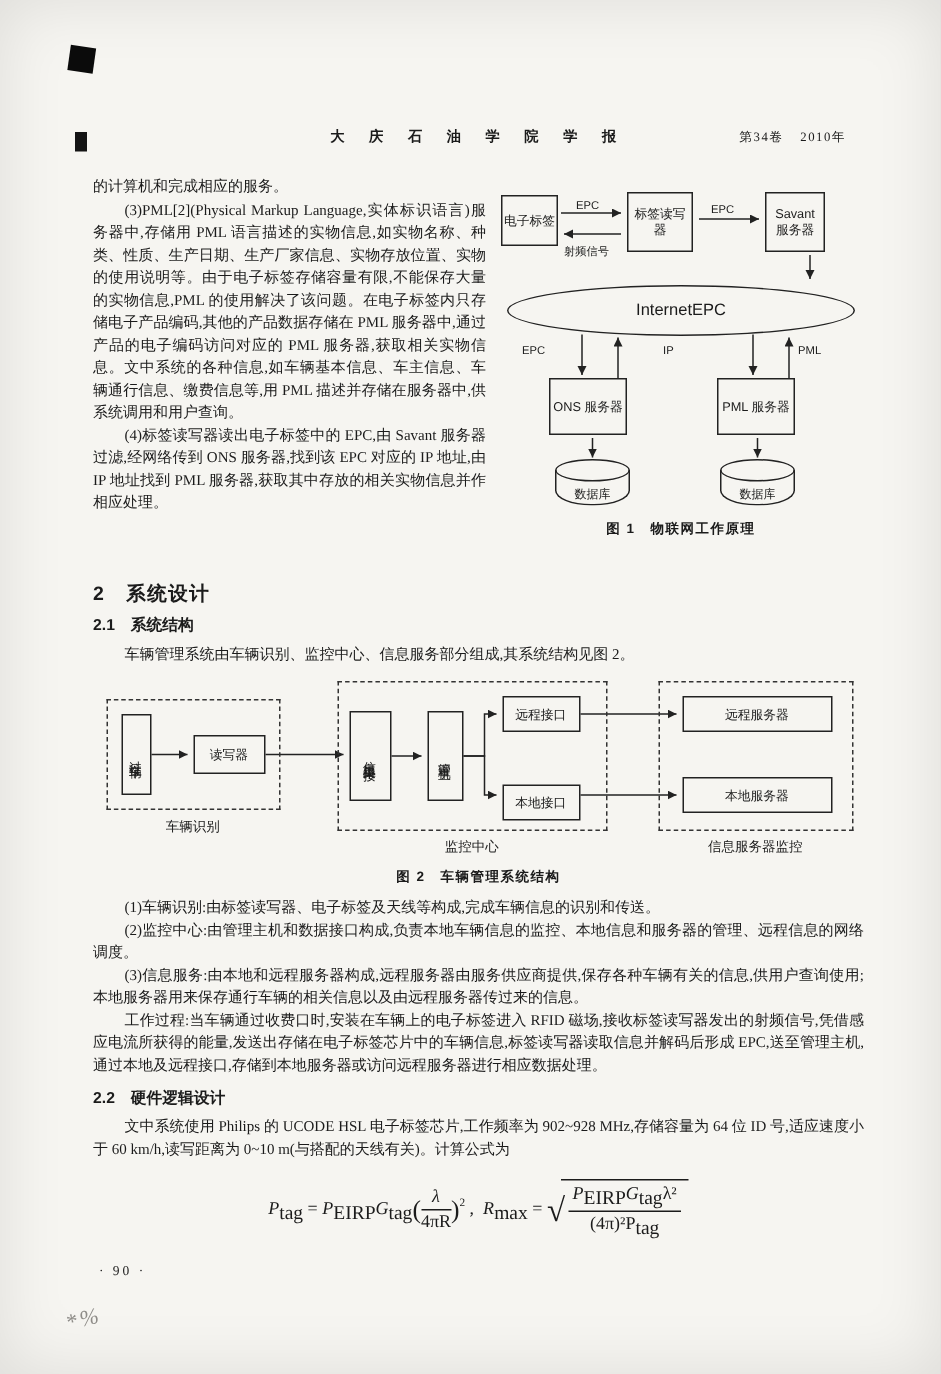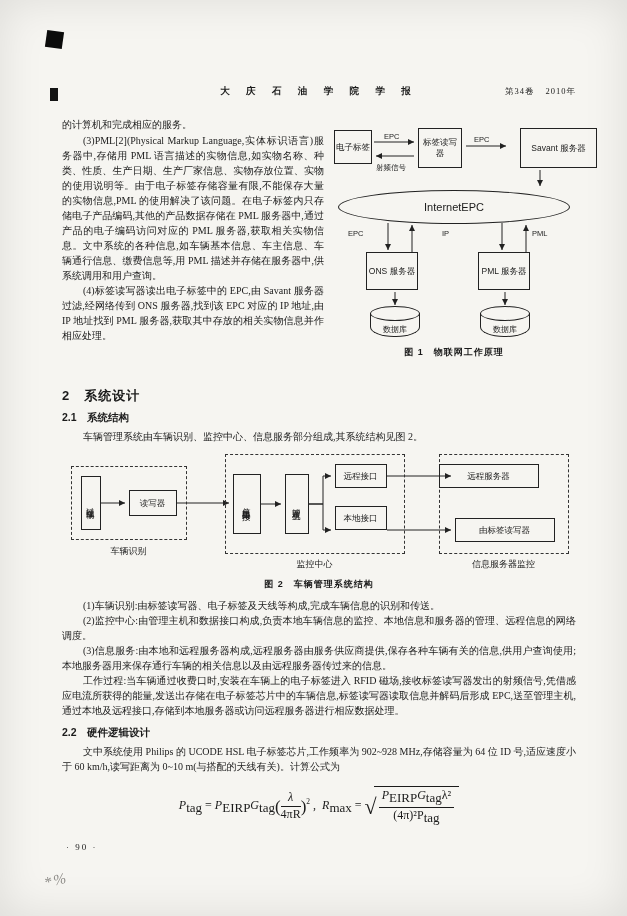--- a/index.html
+++ b/index.html
@@ -12,21 +12,21 @@
   .page{position:absolute;inset:0;background:#f6f5f1;box-shadow:inset 0 0 45px rgba(0,0,0,0.10);overflow:hidden;}
 
   
   .a1{position:absolute;left:46px;top:31px;width:17px;height:17px;background:#0b0b0b;transform:rotate(8deg);}
   .a2{position:absolute;left:50px;top:88px;width:8px;height:13px;background:#141414;}
   .scan-mark{position:absolute;left:44px;top:872px;font-size:15px;color:#8e8c88;transform:rotate(-14deg);font-style:italic;letter-spacing:2px;}
 
   
   .pg-header{position:absolute;top:85px;left:62px;width:514px;height:14px;font-size:9.5px;}
   .journal{position:absolute;left:0;right:0;text-align:center;font-weight:bold;letter-spacing:7px;}
-  .issue{position:absolute;right:0;top:1px;font-size:8.5px;letter-spacing:1px;white-space:nowrap;}
+  .issue{position:absolute;right:12px;top:1px;font-size:8.5px;letter-spacing:1px;white-space:nowrap;}
   .issue span{margin-left:8px;}
 
   
   .content{position:absolute;top:118px;left:62px;width:514px;font-size:10px;line-height:15px;text-align:justify;}
   .content p{margin:0;text-indent:21px;}
   .content p.noindent{text-indent:0;font-family:Liberation Mono, monospace;}
   h2.sec{font-family:"Liberation Sans","DejaVu Sans",sans-serif;font-size:13px;font-weight:bold;margin:24px 0 7px;letter-spacing:1px;}
   h3.sec{font-family:"Liberation Sans","DejaVu Sans",sans-serif;font-size:10.5px;font-weight:bold;margin:7px 0 4px;}
   .clear{clear:both;}
 
@@ -106,21 +106,21 @@
           <line class="ln" x1="63" y1="172" x2="63" y2="185" marker-end="url(#ar1)"></line>
           <line class="ln" x1="173" y1="172" x2="173" y2="185" marker-end="url(#ar1)"></line>
         </svg>
 
         <div class="fbox" style="left:2px;top:10px;width:38px;height:34px">
           <span>电子标签</span>
         </div>
         <div class="fbox" style="left:86px;top:8px;width:44px;height:40px">
           <span>标签读写器</span>
         </div>
-        <div class="fbox" style="left:188px;top:8px;width:77px;height:40px">
+        <div class="fbox" style="left:178px;top:8px;width:40px;height:40px">
           <span>Savant 服务器</span>
         </div>
 
         <span class="flabel" style="left:52px;top:9px">EPC</span>
         <span class="flabel" style="left:44px;top:40px">射频信号</span>
         <span class="flabel" style="left:142px;top:12px">EPC</span>
 
         <div class="fellipse" style="left:6px;top:70px;width:230px;height:32px">
           <span>InternetEPC</span>
         </div>
@@ -184,28 +184,28 @@
       </div>
       <div class="fbox vtext" style="left:166px;top:22px;width:28px;height:60px">
         <span>信息采集接口</span>
       </div>
       <div class="fbox vtext" style="left:218px;top:22px;width:24px;height:60px">
         <span>管理主机</span>
       </div>
       <div class="fbox" style="left:268px;top:12px;width:52px;height:24px">
         <span>远程接口</span>
       </div>
-      <div class="fbox" style="left:268px;top:54px;width:52px;height:24px">
+      <div class="fbox" style="left:268px;top:71px;width:52px;height:24px">
         <span>本地接口</span>
       </div>
-      <div class="fbox" style="left:372px;top:12px;width:100px;height:24px">
+      <div class="fbox" style="left:388px;top:12px;width:100px;height:24px">
         <span>远程服务器</span>
       </div>
       <div class="fbox" style="left:388px;top:66px;width:100px;height:24px">
-        <span>由标签读写器</span>
+        <span>本地服务器</span>
       </div>
 
       <span class="grp" style="left:4px;top:92px;width:116px">车辆识别</span>
       <span class="grp" style="left:158px;top:105px;width:180px">监控中心</span>
       <span class="grp" style="left:372px;top:105px;width:130px">信息服务器监控</span>
 
       <figcaption>图 2　车辆管理系统结构</figcaption>
     </figure>
 
     <p>(1)车辆识别:由标签读写器、电子标签及天线等构成,完成车辆信息的识别和传送。</p>

